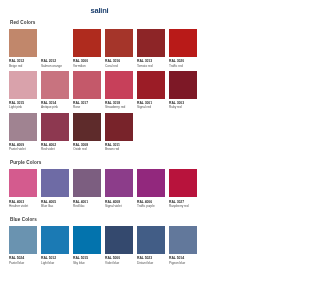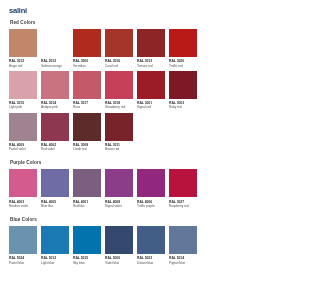--- a/index.html
+++ b/index.html
@@ -19,21 +19,21 @@
     height: 300px;
     box-sizing: border-box;
     padding: 0 9px;
     position: relative;
   }
   
   .brand-bar {
     height: 20px;
     display: flex;
     align-items: center;
-    justify-content: flex-start;
+    justify-content: center;
     padding-right: 1px;
   }
   .brand {
     font-size: 7.5px;
     font-weight: bold;
     letter-spacing: -0.2px;
     color: #1c3f6e;
   }
   
   .section {

